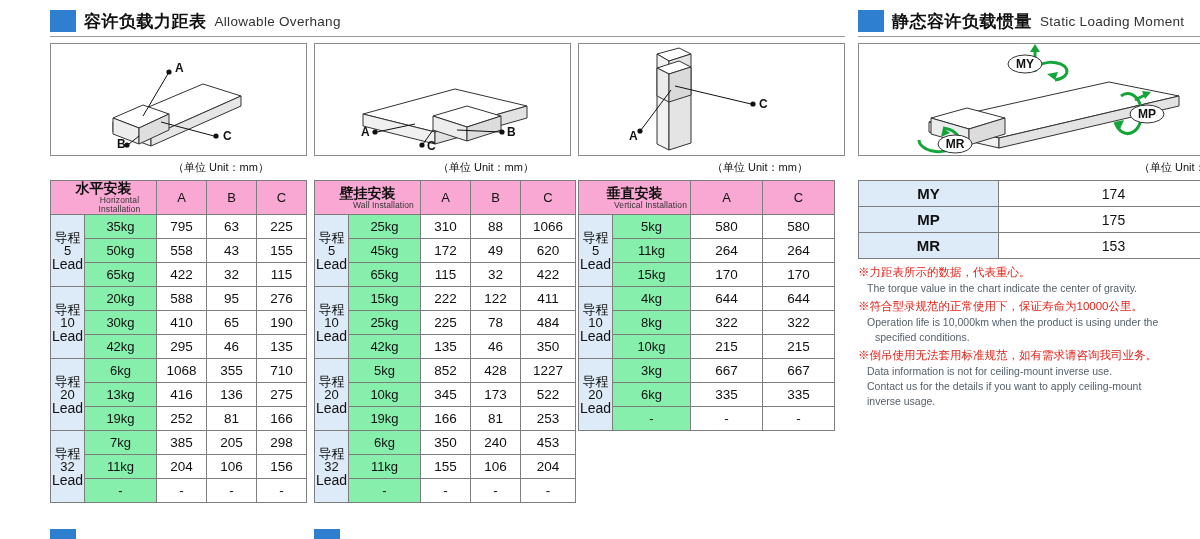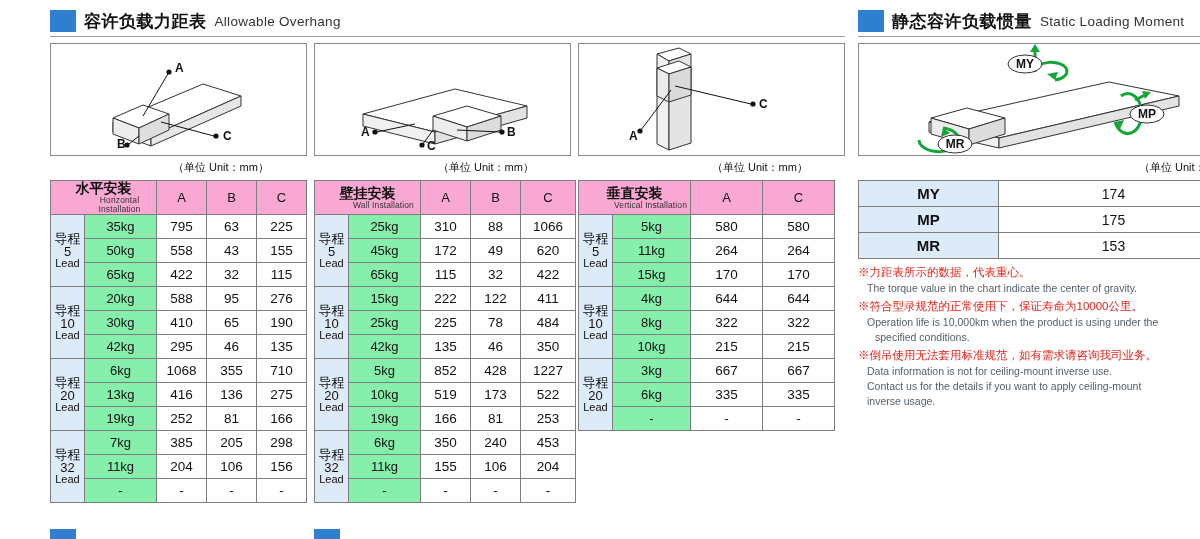--- a/index.html
+++ b/index.html
@@ -78,21 +78,21 @@
   .hdr { background: #f9a8d4; font-weight: bold; }
   .hdr-big { font-size: 14px; font-weight: bold; line-height: 1.05; }
   .hdr-small { font-size: 8.5px; color: #333; display:block; line-height: 1.05; letter-spacing: .1px; padding-left: 32px;}
   .leadcell {
     background: #ddeaf7;
     font-weight: bold;
     font-size: 13px;
     line-height: 1.0;
     width: 34px;
   }
-  .leadcell .l-en { font-size: 11px; font-weight: normal; display:block; }
+  .leadcell .l-en { font-size: 14px; font-weight: normal; display:block; }
   .wcell { background: #86efac; font-weight: bold; font-size: 13px; }
   .vcell { background: #ffffff; font-size: 13.5px; }
 
   
   table.mtable { position: absolute; border-collapse: collapse; font-size: 14px; }
   table.mtable td {
     border: 1px solid #7d7d7d;
     height: 26px;
     text-align: center;
     vertical-align: middle;
@@ -408,21 +408,21 @@
         <span>20</span>
         <span class="l-en">Lead</span>
       </td>
       <td class="wcell">5kg</td>
       <td class="vcell">852</td>
       <td class="vcell">428</td>
       <td class="vcell">1227</td>
     </tr>
     <tr>
       <td class="wcell">10kg</td>
-      <td class="vcell">519</td>
+      <td class="vcell">345</td>
       <td class="vcell">173</td>
       <td class="vcell">522</td>
     </tr>
     <tr>
       <td class="wcell">19kg</td>
       <td class="vcell">166</td>
       <td class="vcell">81</td>
       <td class="vcell">253</td>
     </tr>
 

